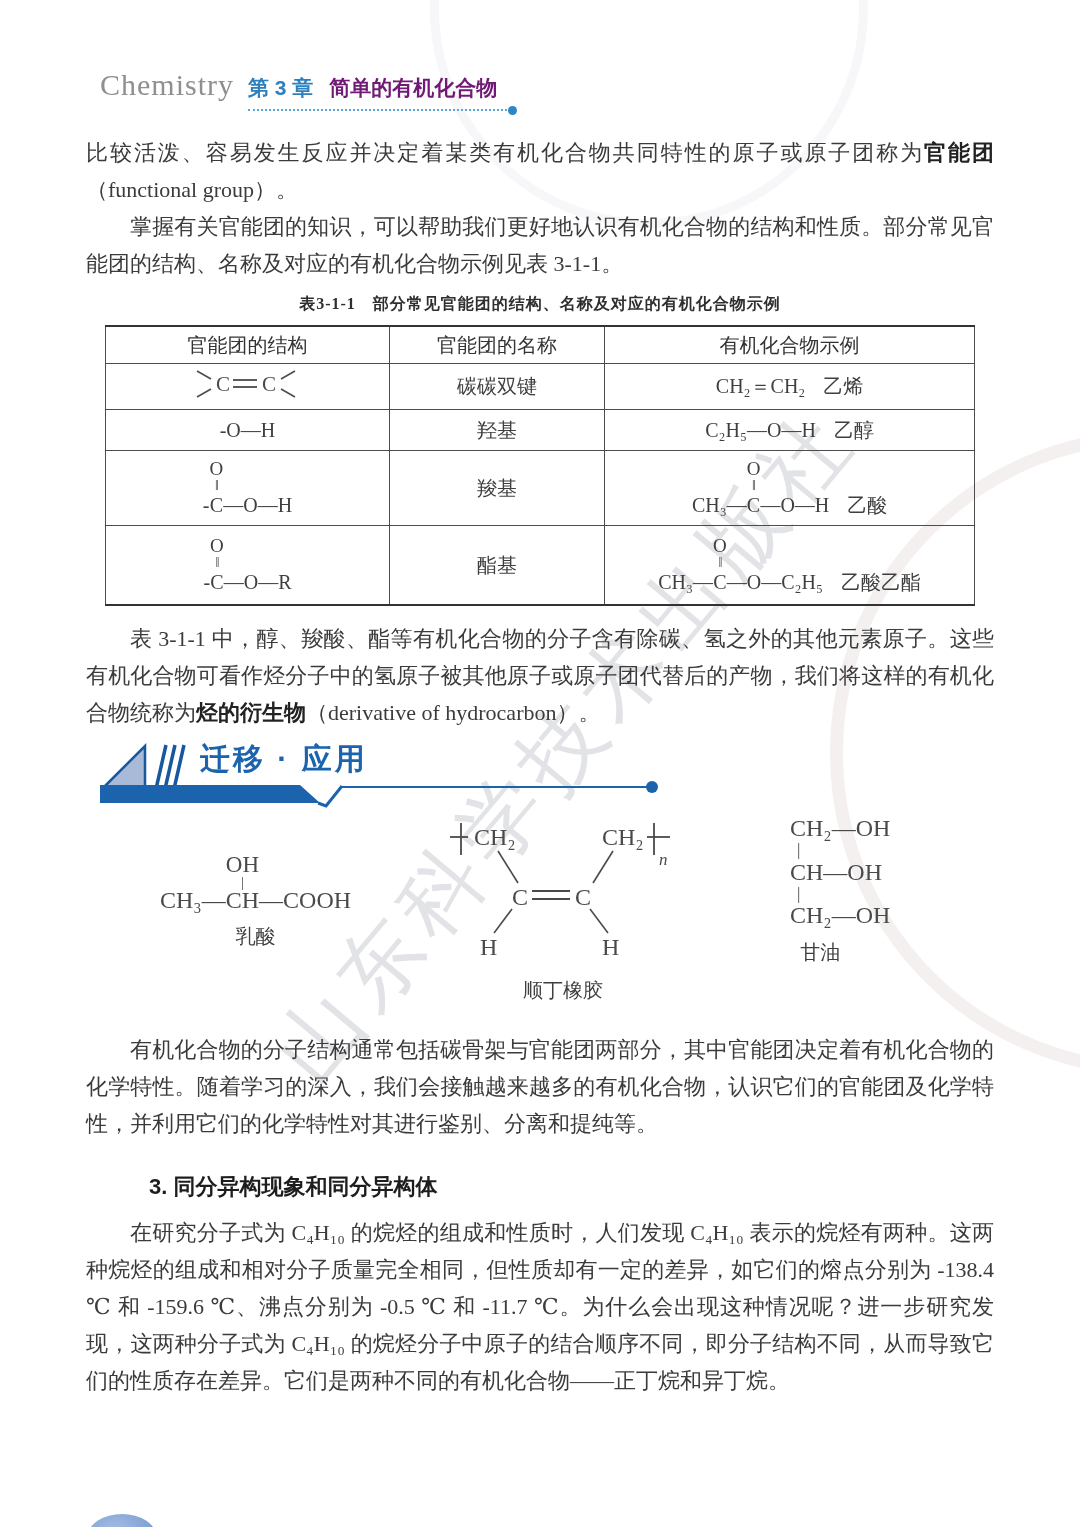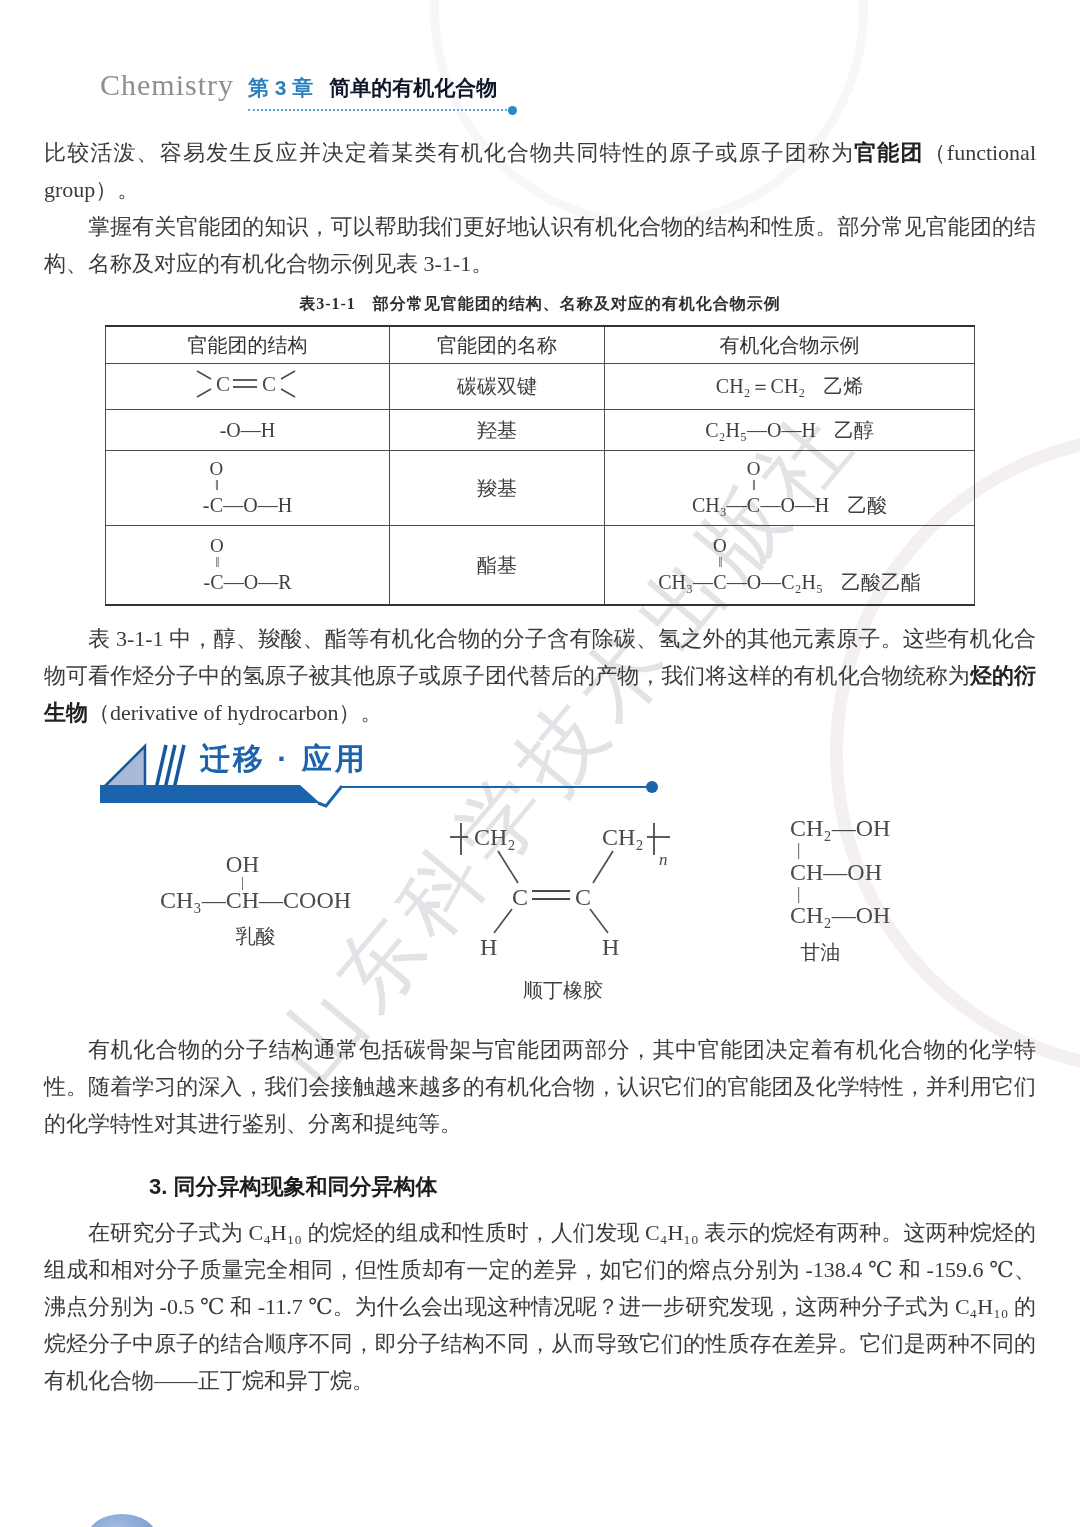--- a/index.html
+++ b/index.html
@@ -40,34 +40,34 @@
   }
   .chapter-group{
     position:relative;display:flex;align-items:baseline;
     margin-left:14px;padding-bottom:4px;
   }
   .chapter-badge{
     font-size:21px;font-weight:bold;color:#2d80bd;
     font-family:"Liberation Sans","DejaVu Sans",sans-serif;
   }
   .chapter-title{
-    font-size:21px;font-weight:bold;color:#0f172a;margin-left:16px;
+    font-size:21px;font-weight:bold;color:#701a75;margin-left:16px;
     font-family:"Liberation Sans","DejaVu Sans",sans-serif;
   }
   .dotline{
     position:absolute;left:0;right:-10px;bottom:-5px;
     border-bottom:2px dotted #5aa6d8;
   }
   .dotline-dot{
     position:absolute;right:-20px;bottom:-9px;
     width:9px;height:9px;border-radius:50%;background:#2f86c4;
   }
   
   .para{
-    margin:0 44px;font-size:22px;line-height:37px;
+    margin:0 86px;font-size:22px;line-height:37px;
     text-align:justify;color:#3b3b3b;
   }
   .indent{text-indent:2em;}
   .p1{margin-top:28px;}
   .p2{margin-top:0px;}
   b{color:#222;}
   
   .table-title{
     text-align:center;font-weight:bold;font-size:16px;color:#2f2f2f;
     margin-top:12px;letter-spacing:1px;

